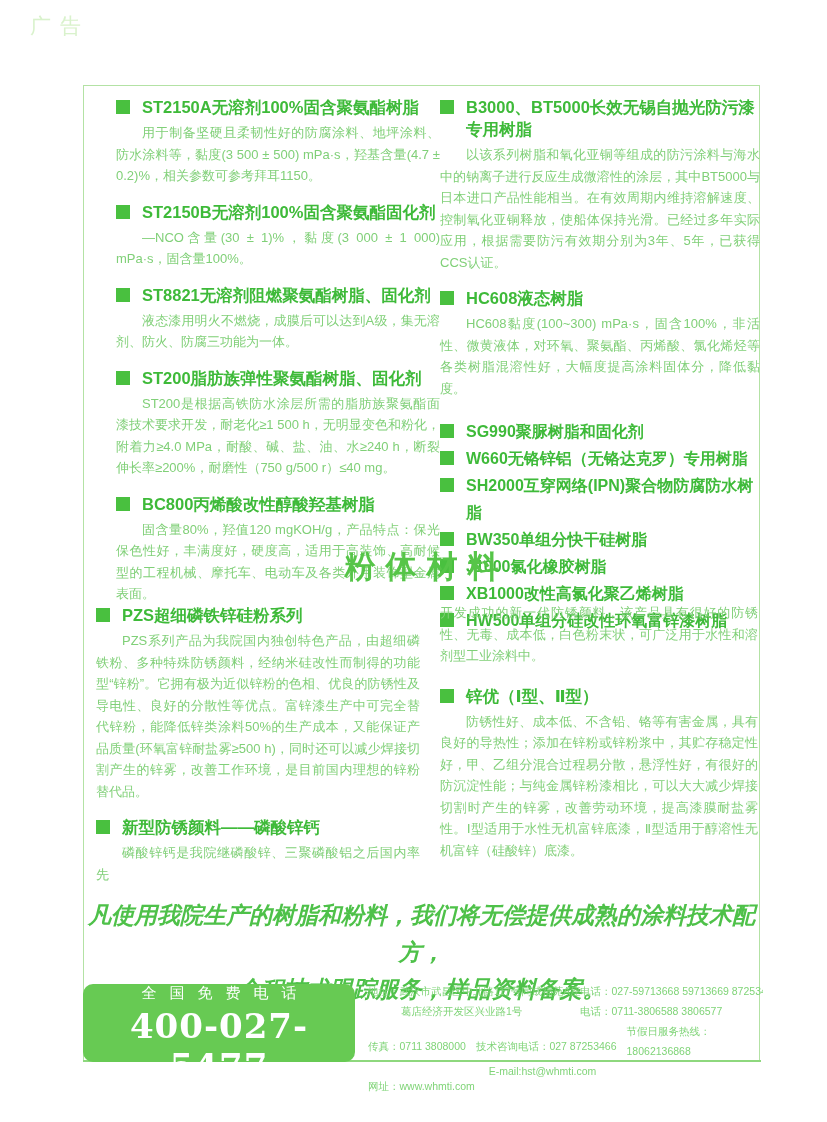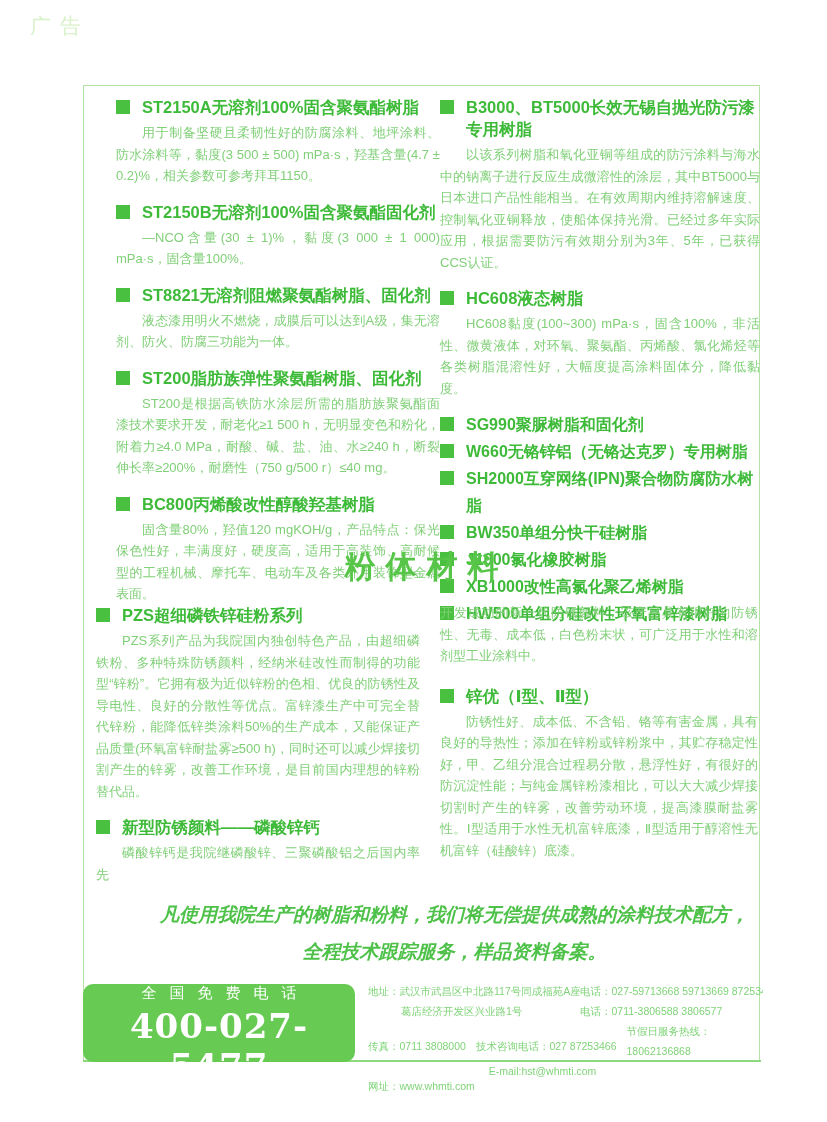--- a/index.html
+++ b/index.html
@@ -16,27 +16,27 @@
   .col-lb{left:96px;top:604px;width:324px;}
   .col-rb{left:440px;top:602px;width:318px;}
 
   .sec{margin:0;}
   .sec-title{position:relative;margin:14px 0 4px 0;padding-left:26px;font-size:16.5px;font-weight:bold;color:#3eba39;line-height:22px;}
   .sec:first-child .sec-title{margin-top:0;}
   .bullet{position:absolute;left:0;top:4px;width:14px;height:14px;background:#49c03f;}
   .sec-body{margin:2px 0 0 0;font-size:13px;line-height:21.5px;color:#80d078;text-indent:2em;text-align:justify;}
   .noindent{text-indent:0;}
 
-  .plist{margin-top:12px;}
+  .plist{margin-top:19px;}
   .plist-item{position:relative;padding-left:26px;font-size:16px;font-weight:bold;color:#3eba39;line-height:27px;}
   .plist-item .bullet{top:6px;}
 
   .powder-title{position:absolute;left:83px;top:538px;width:677px;text-align:center;font-size:31px;font-weight:bold;letter-spacing:10px;text-indent:10px;color:#56c548;margin-top:8px;}
 
-  .promise{position:absolute;left:83px;top:896px;width:677px;text-align:center;font-style:italic;color:#4ec149;font-size:19px;line-height:37px;font-family:"DejaVu Serif","Liberation Serif",serif;font-weight:bold;padding-left:33px;}
+  .promise{position:absolute;left:83px;top:896px;width:677px;text-align:center;font-style:italic;color:#4ec149;font-size:23px;line-height:37px;font-family:"DejaVu Serif","Liberation Serif",serif;font-weight:bold;}
 
   .footer-line{position:absolute;left:83px;top:1060px;width:678px;height:2px;background:#8ed87e;z-index:1;}
   .hotline-box{position:absolute;left:83px;top:984px;width:272px;height:78px;background:#67ca53;border-radius:10px;z-index:2;}
   .hotline-label{text-align:center;color:#ffffff;font-size:15px;letter-spacing:13px;text-indent:13px;}
   .hotline-number{text-align:center;color:#ffffff;font-size:34px;font-weight:bold;font-family:"DejaVu Serif","Liberation Serif",serif;letter-spacing:1px;margin-top:3px;}
 
   .contact{position:absolute;left:368px;top:981px;width:398px;font-size:10.5px;color:#7fd477;line-height:20px;z-index:2;}
   .c-row{display:flex;}
   .c-left{width:212px;flex:none;white-space:nowrap;overflow:hidden;}
   .c-left.indented{padding-left:33px;box-sizing:border-box;}

